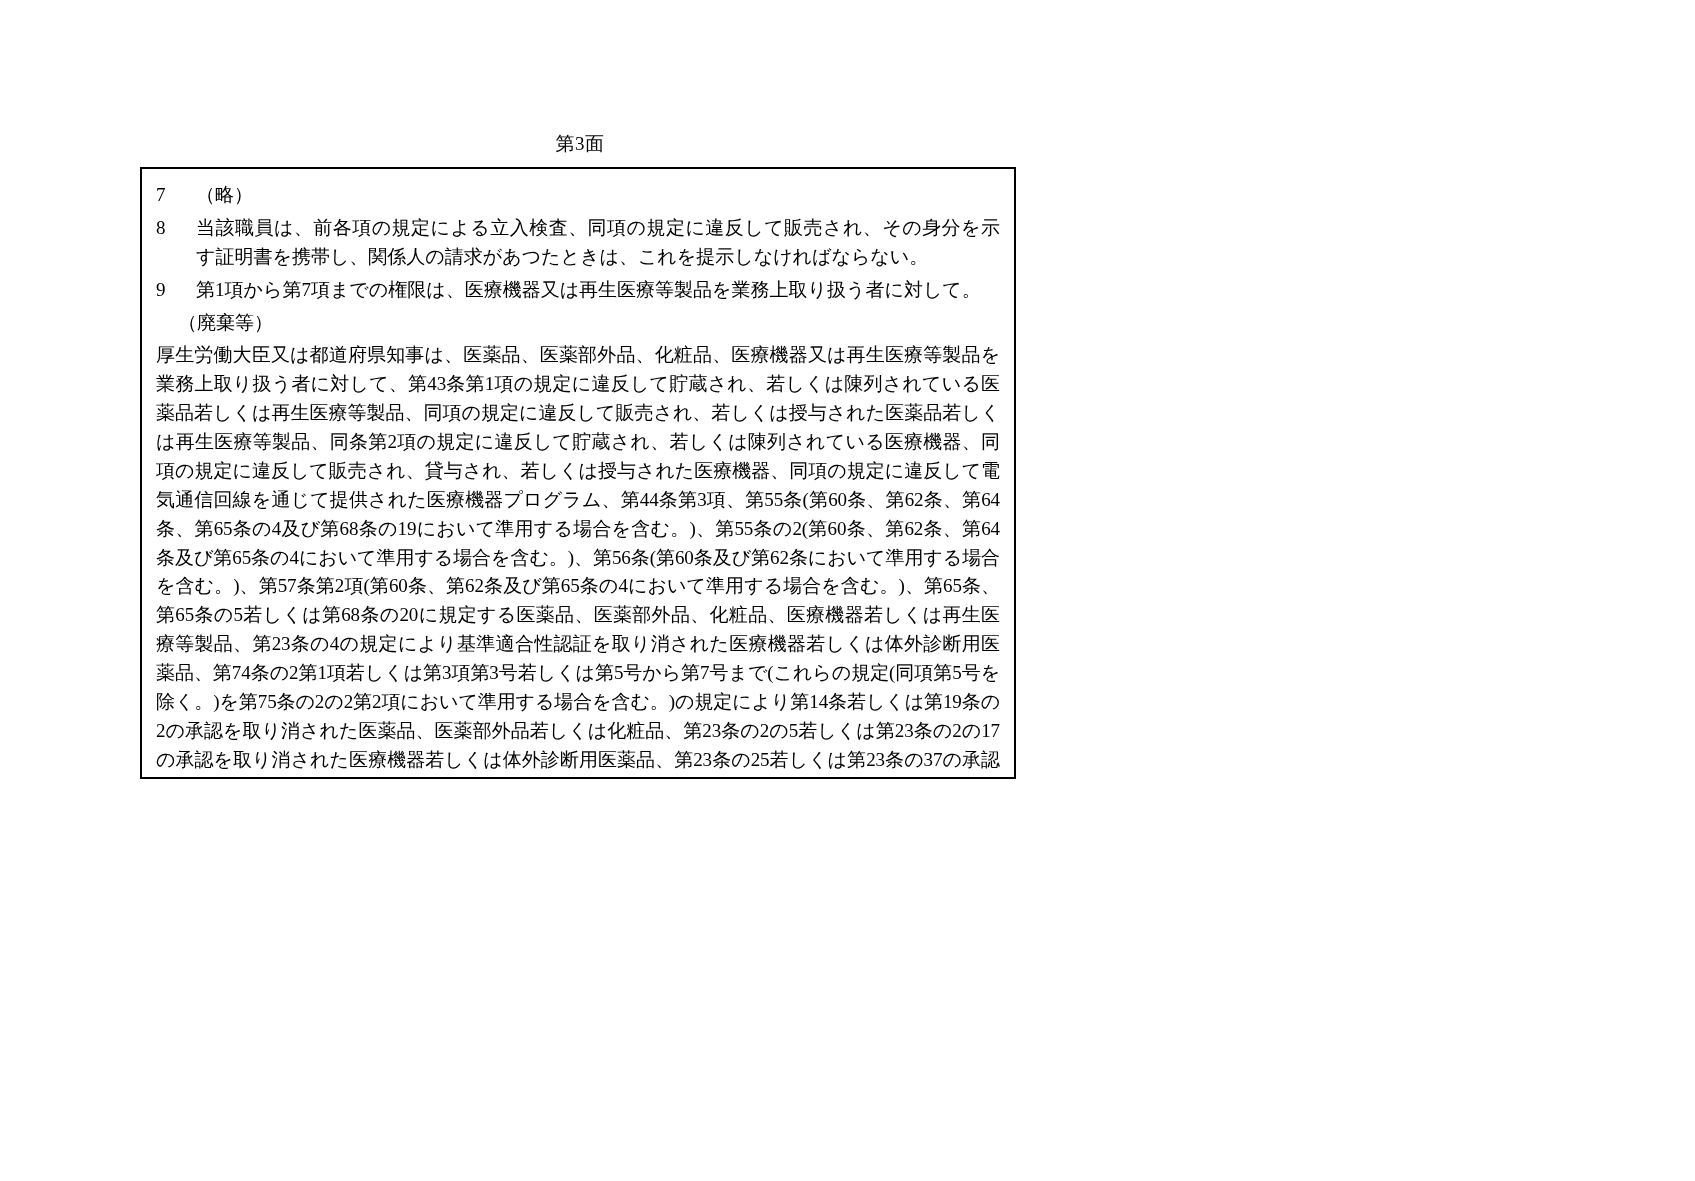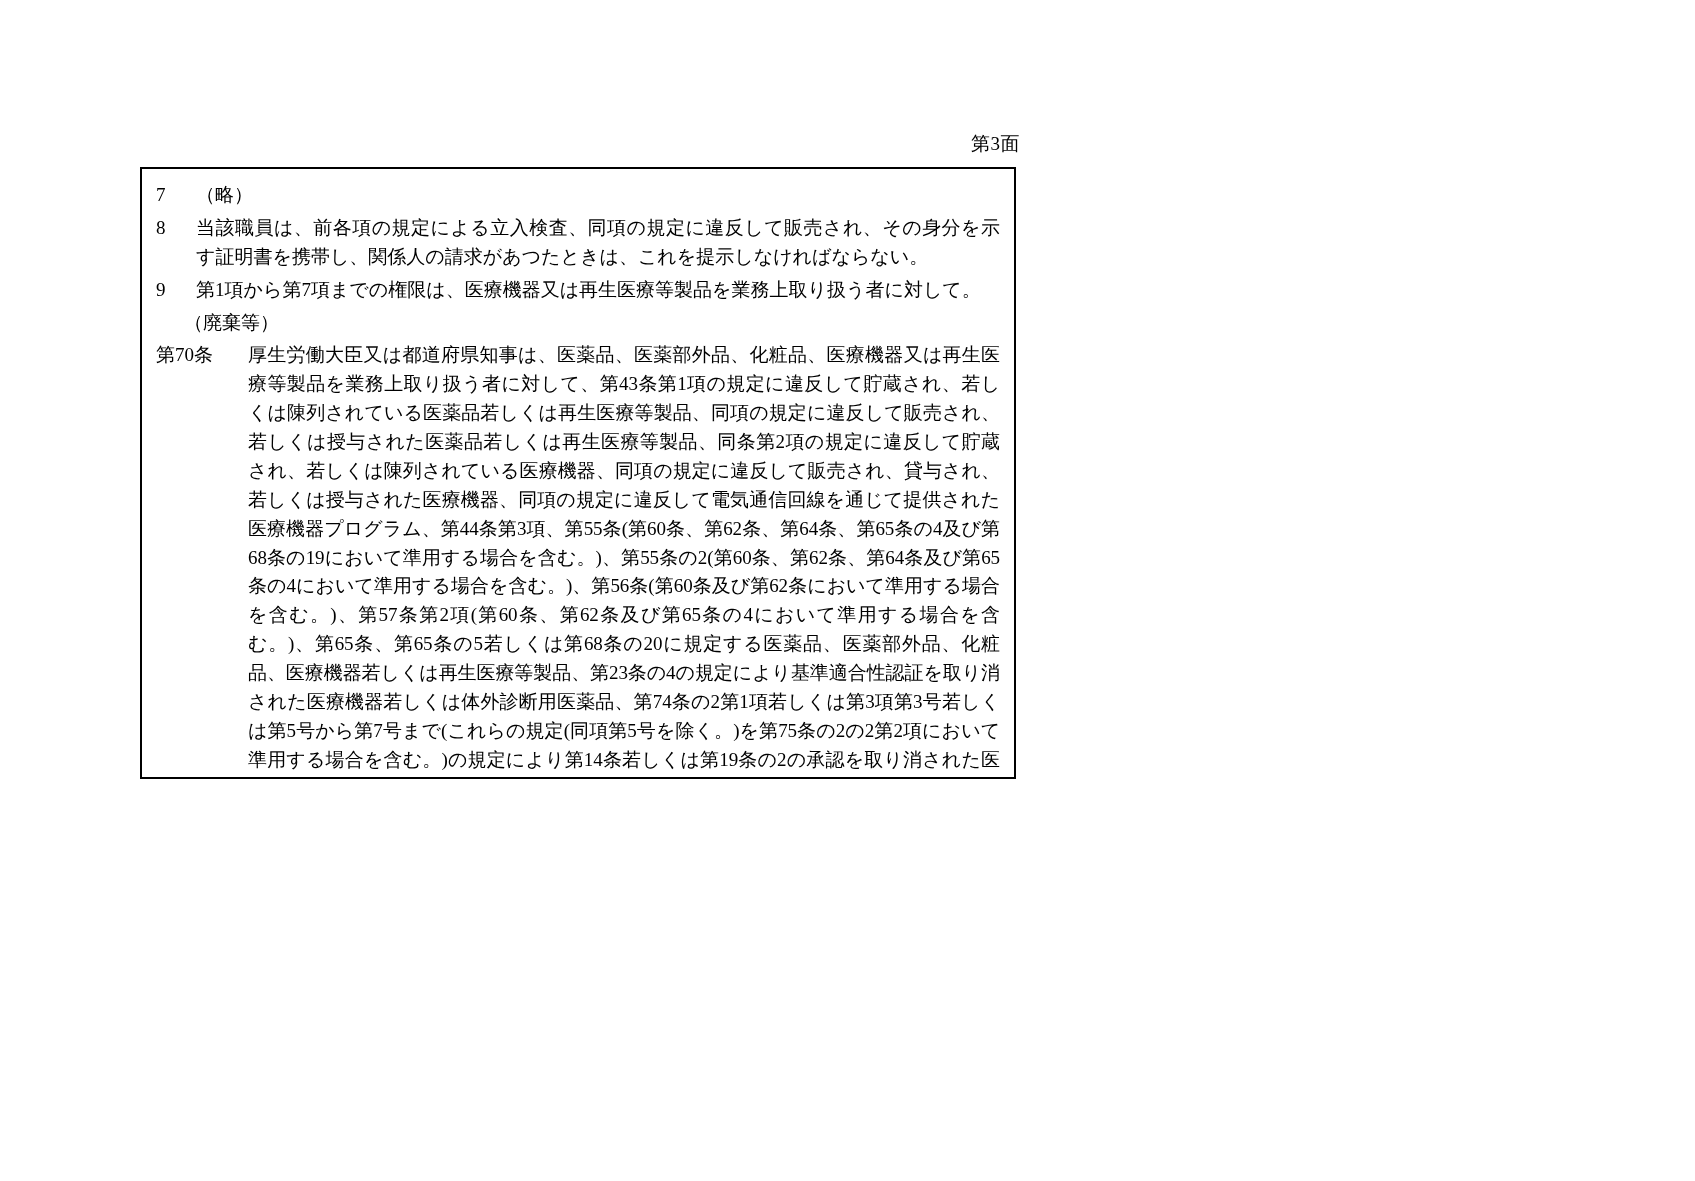--- a/index.html
+++ b/index.html
@@ -22,21 +22,21 @@
     top: 0;
     width: 1695px;
     height: 1181px;
   }
 
   .page-header {
     position: absolute;
     left: 140px;
     top: 131px;
     width: 880px;
-    text-align: right;
+    text-align: center;
     font-size: 19px;
     letter-spacing: 0.5px;
   }
 
   .doc-frame {
     position: absolute;
     left: 140px;
     top: 167px;
     width: 876px;
     height: 612px;
@@ -67,21 +67,21 @@
 
   
   .item .marker {
     width: 40px;
   }
 
   
   .heading-line {
     font-size: 19px;
     line-height: 1.52;
-    margin: 2px 0 4px 28px;
+    margin: 2px 0 4px 22px;
   }
 
   
   .article .marker {
     width: 92px;
   }
 
   .article .body {
     letter-spacing: -0.1px;
   }
@@ -110,18 +110,17 @@
     </div>
 
     <div class="para item">
       <span class="marker">9</span>
       <span class="body">第1項から第7項までの権限は、医療機器又は再生医療等製品を業務上取り扱う者に対して。</span>
     </div>
 
     <div class="heading-line">（廃棄等）</div>
 
     <div class="para article">
-      <span class="marker">第70条</span>
       <span class="body dense">厚生労働大臣又は都道府県知事は、医薬品、医薬部外品、化粧品、医療機器又は再生医療等製品を業務上取り扱う者に対して、第43条第1項の規定に違反して貯蔵され、若しくは陳列されている医薬品若しくは再生医療等製品、同項の規定に違反して販売され、若しくは授与された医薬品若しくは再生医療等製品、同条第2項の規定に違反して貯蔵され、若しくは陳列されている医療機器、同項の規定に違反して販売され、貸与され、若しくは授与された医療機器、同項の規定に違反して電気通信回線を通じて提供された医療機器プログラム、第44条第3項、第55条(第60条、第62条、第64条、第65条の4及び第68条の19において準用する場合を含む。)、第55条の2(第60条、第62条、第64条及び第65条の4において準用する場合を含む。)、第56条(第60条及び第62条において準用する場合を含む。)、第57条第2項(第60条、第62条及び第65条の4において準用する場合を含む。)、第65条、第65条の5若しくは第68条の20に規定する医薬品、医薬部外品、化粧品、医療機器若しくは再生医療等製品、第23条の4の規定により基準適合性認証を取り消された医療機器若しくは体外診断用医薬品、第74条の2第1項若しくは第3項第3号若しくは第5号から第7号まで(これらの規定(同項第5号を除く。)を第75条の2の2第2項において準用する場合を含む。)の規定により第14条若しくは第19条の2の承認を取り消された医薬品、医薬部外品若しくは化粧品、第23条の2の5若しくは第23条の2の17の承認を取り消された医療機器若しくは体外診断用医薬品、第23条の25若しくは第23条の37の承認を取り消された再生医療等製品、第75条の3の規定により第14条の3第1項(第20条第1項において準用する場合を含む。)の規定による第14条若しくは第19条の2の承認を取り消された医薬品、第75条の3の規定により第23条の2の8第1項(第23条の2の20第1項において準用する場合を含む。)の規定による第23条の2の5若しくは第23条の2の17の承認を取り消された医療機器若しくは体外診断用医薬品、第75条の3の規定により第23条の28第1項</span>
     </div>
 
   </div>
 </div>
 
 </body></html>

